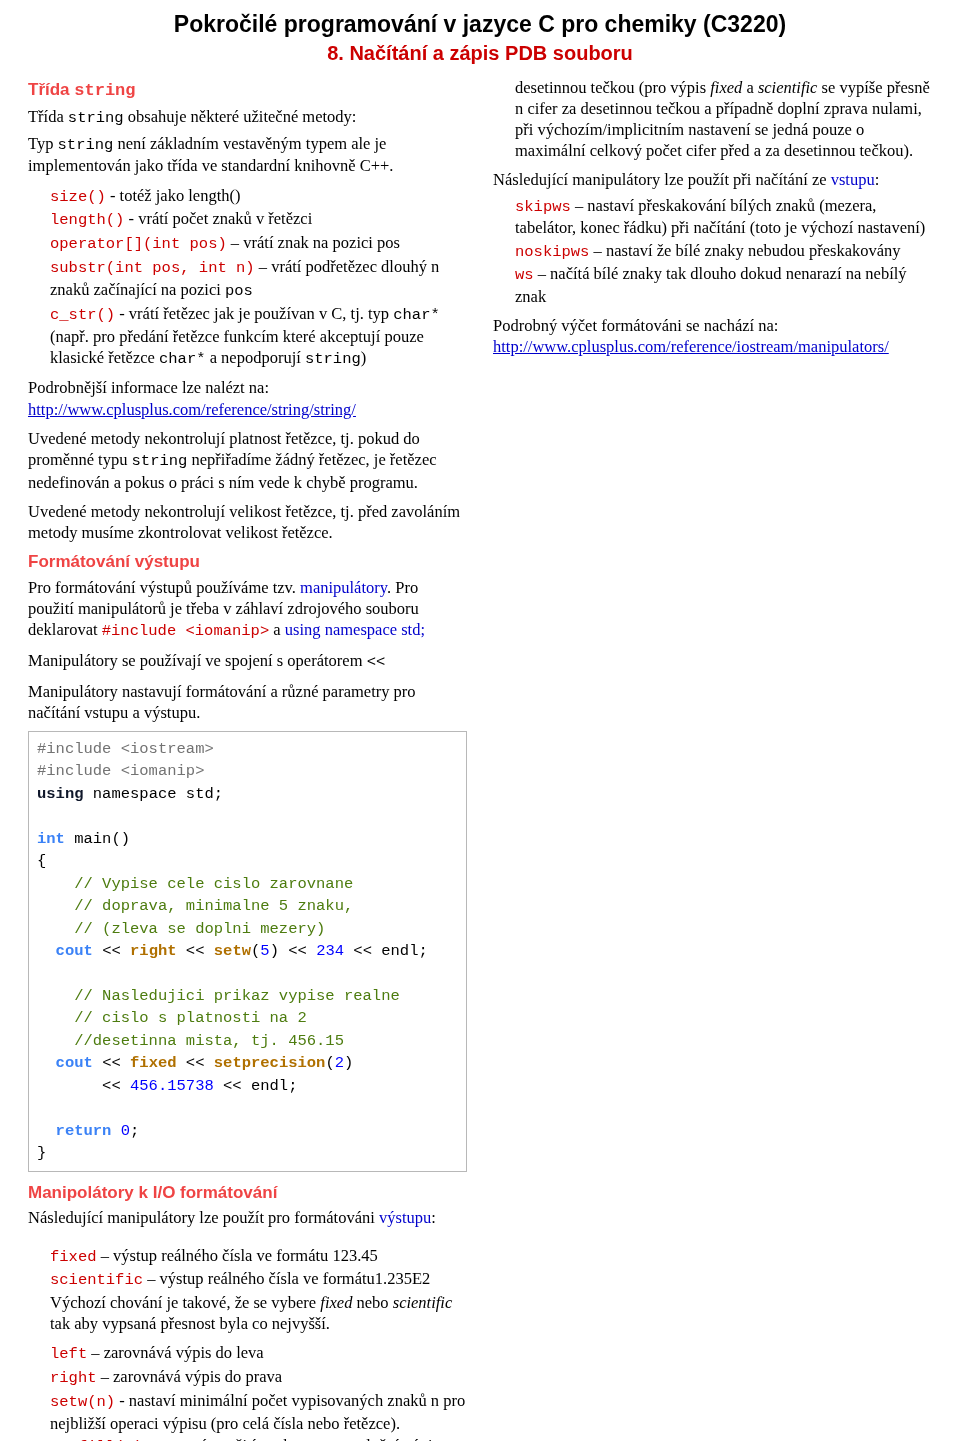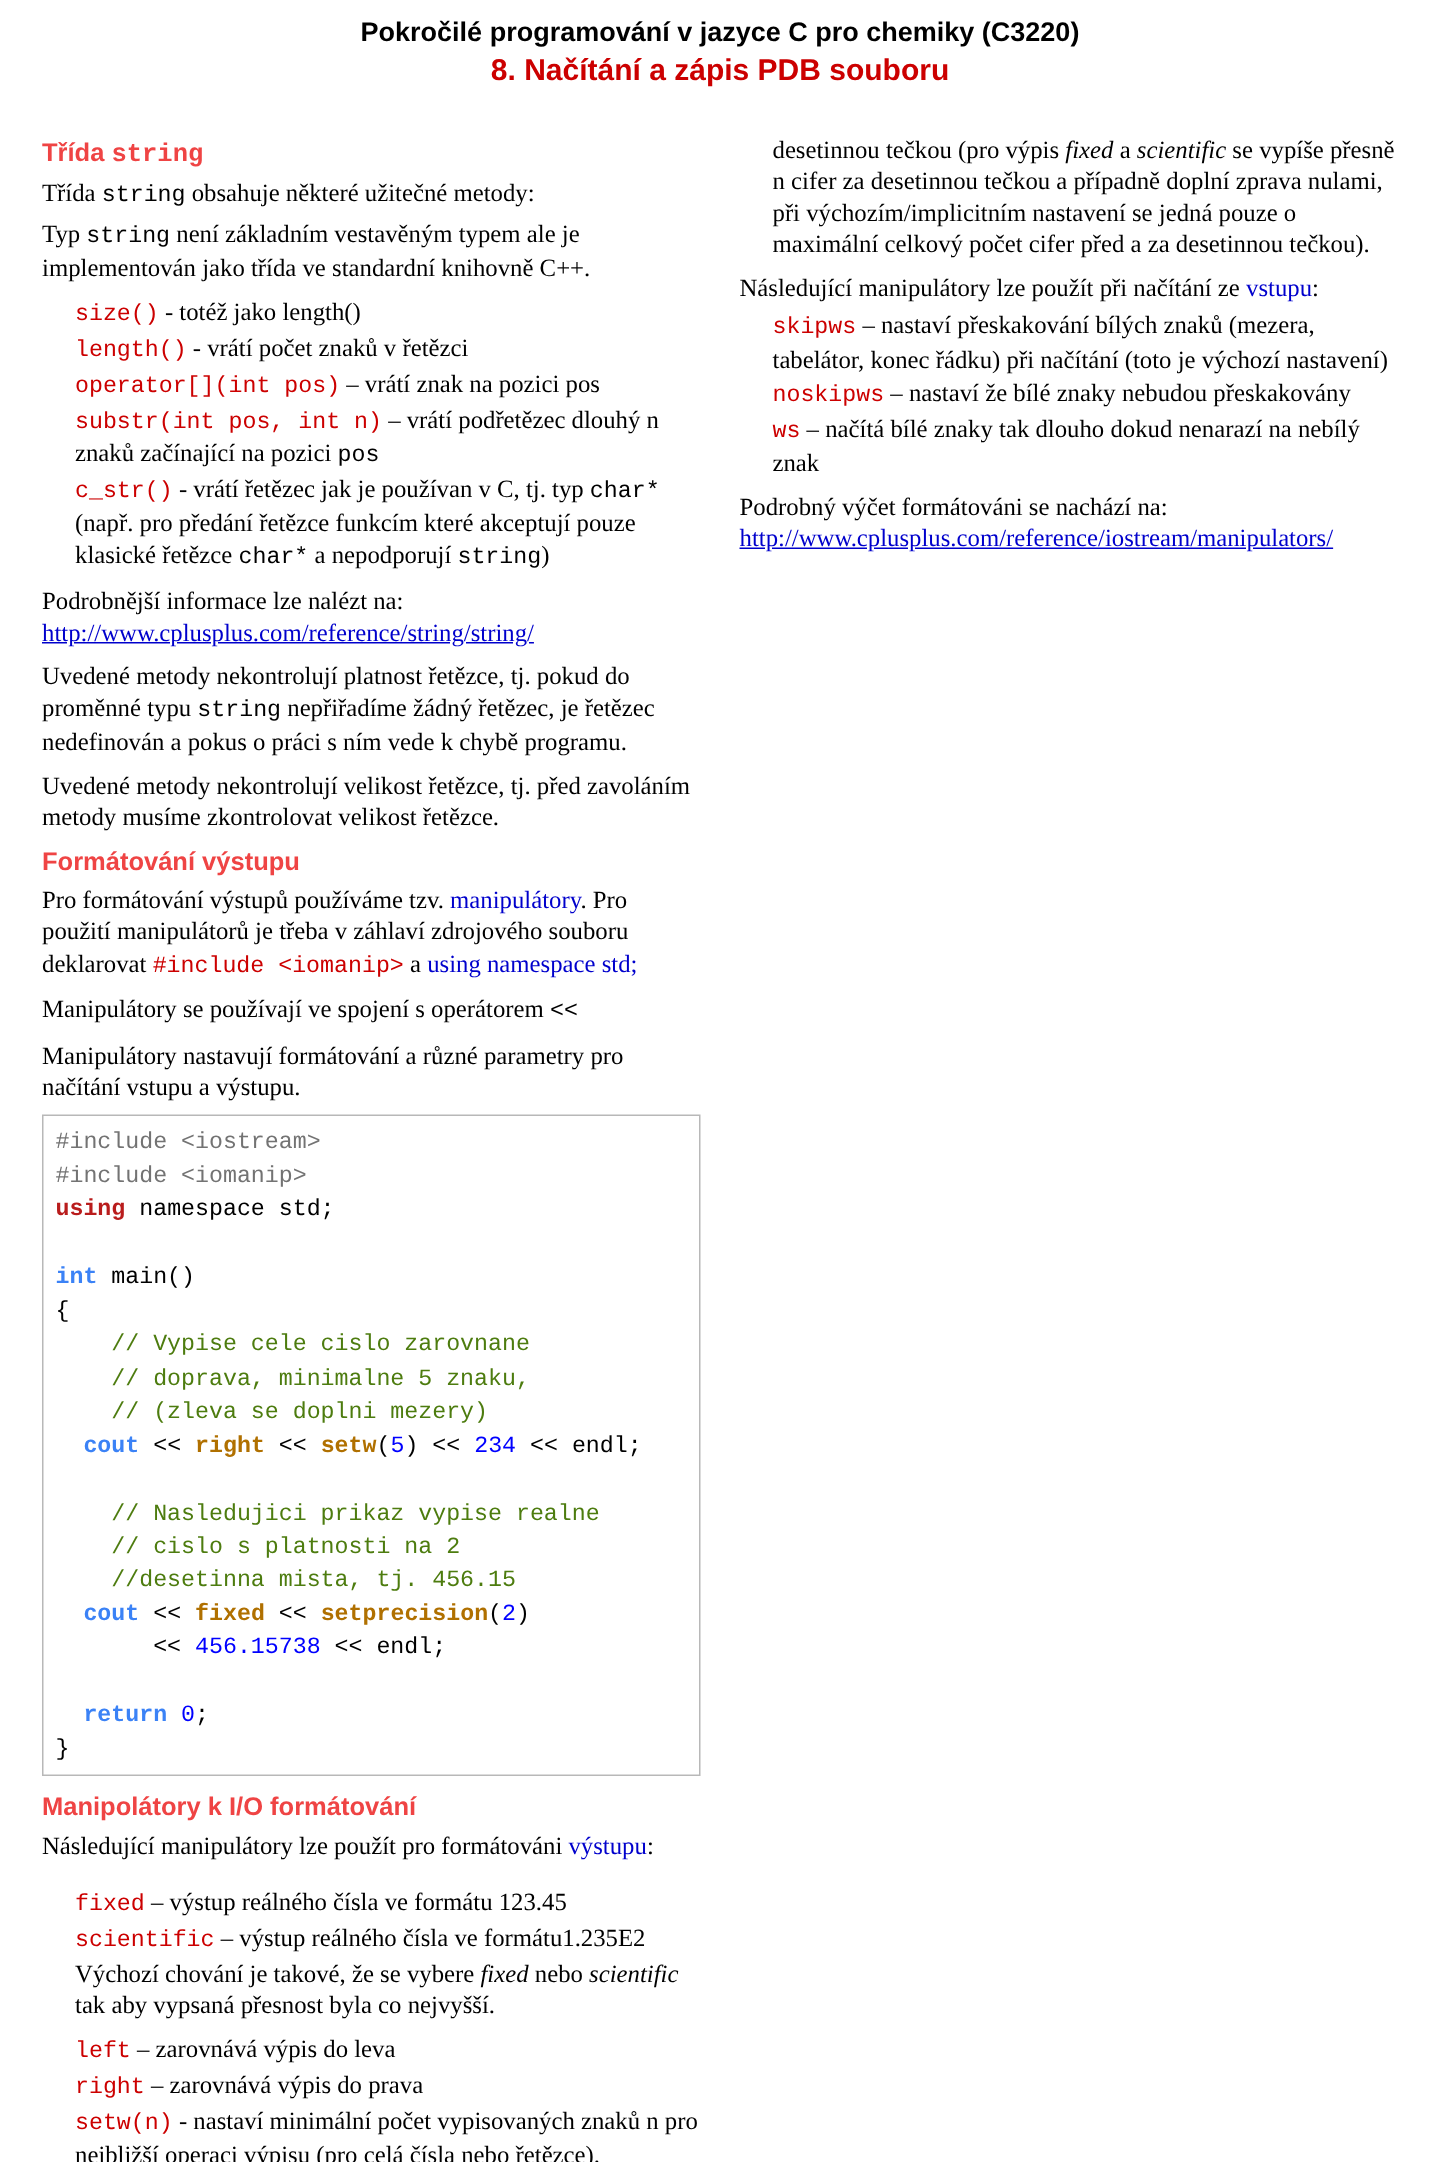--- a/index.html
+++ b/index.html
@@ -18,28 +18,28 @@
     position: relative;
     box-sizing: border-box;
     padding: 8px 28px 50px 28px;
   }
   .header {
     text-align: center;
     font-family: Arial, Helvetica, sans-serif;
     font-weight: bold;
   }
   .header .h1 {
-    font-size: 18px;
+    font-size: 23px;
     margin-top: 2px;
   }
   .header .h2 {
     font-size: 20px;
     color: #cc0000;
     margin-top: 2px;
-    margin-bottom: 24px;
+    margin-bottom: 6px;
   }
   .cols {
     display: flex;
     gap: 26px;
   }
   .col {
     flex: 1 1 0;
     min-width: 0;
   }
   .sect-title {
@@ -70,21 +70,21 @@
     padding: 6px 8px 6px 8px;
     margin: 6px 0 10px 0;
     font-family: "Liberation Mono","Courier New",monospace;
     font-size: 15.5px;
     line-height: 1.45;
     white-space: pre;
     overflow: hidden;
   }
   pre.codebox .c   { color: #4d7c0f; }       
   pre.codebox .pp  { color: #737373; }       
-  pre.codebox .bl  { color: #b91c1c; font-weight: bold; }   
+  pre.codebox .bl  { color: #0f172a; font-weight: bold; }   
   pre.codebox .br  { color: #3b82f6; font-weight: bold; }                       
   pre.codebox .num { color: #0000ff; }       
   pre.codebox .manip { color: #b07000; font-weight: bold; }
 </style>
 </head>
 <body>
 
 <div class="page">
 
   <div class="header">

